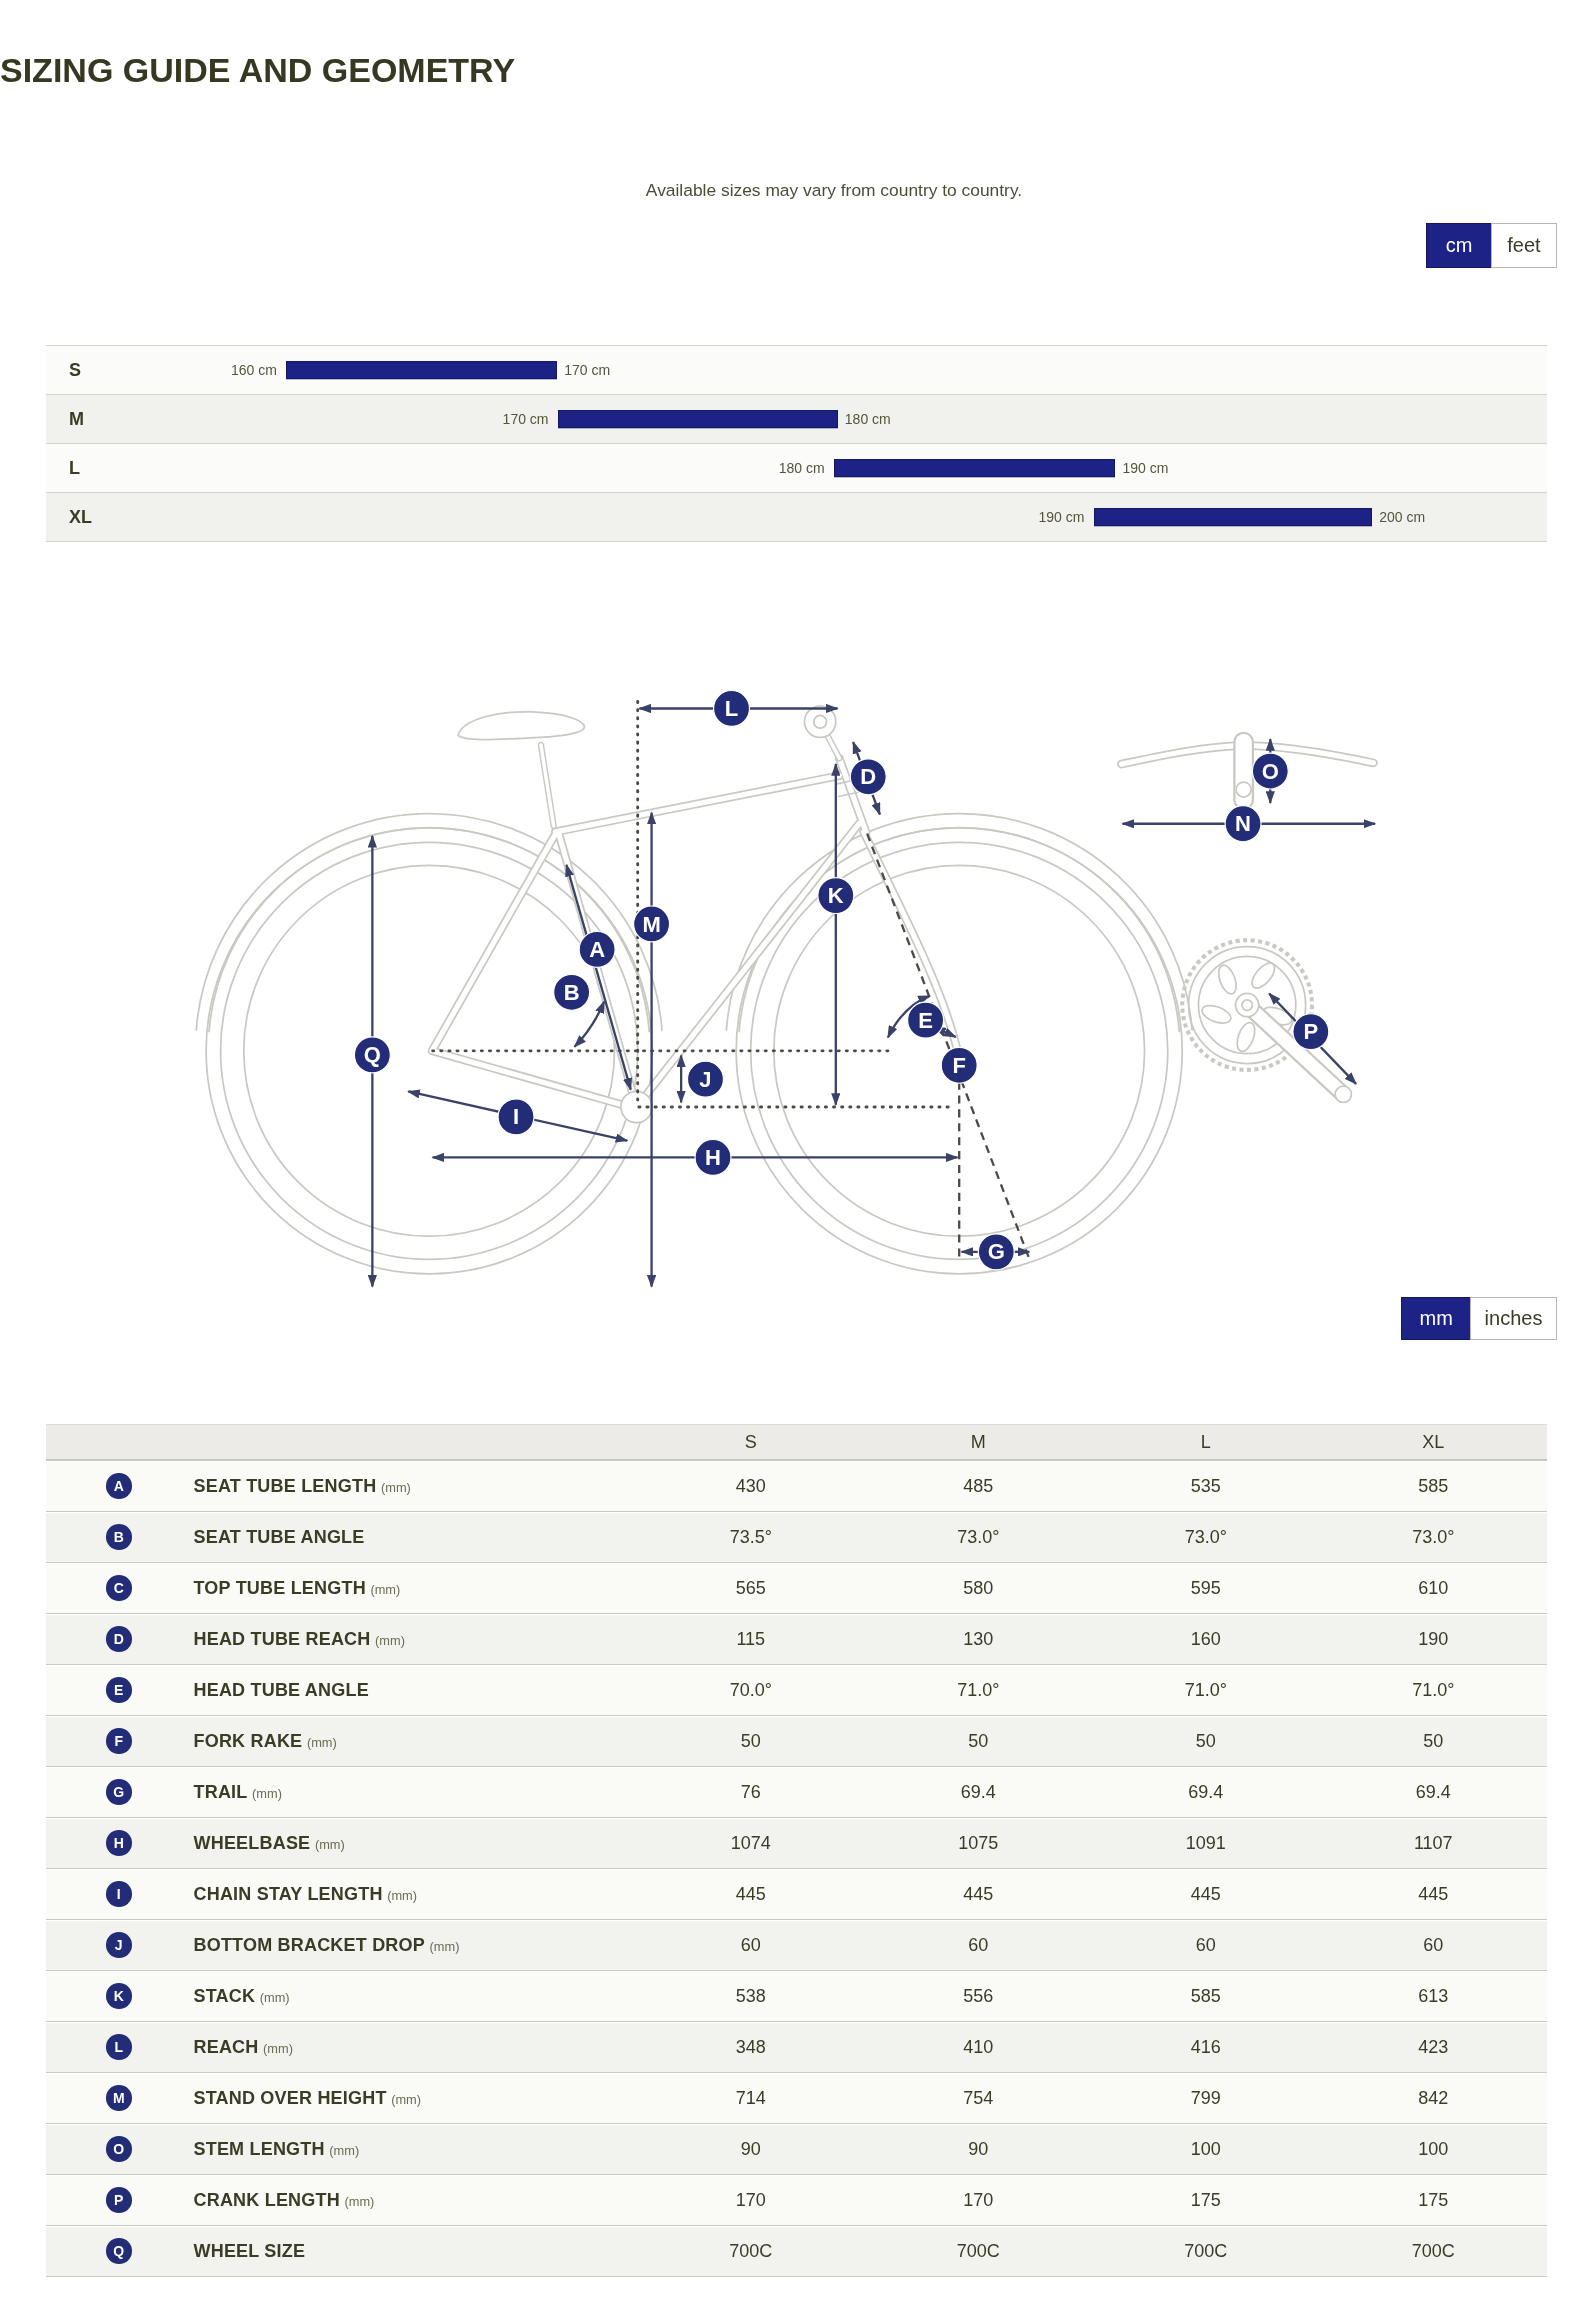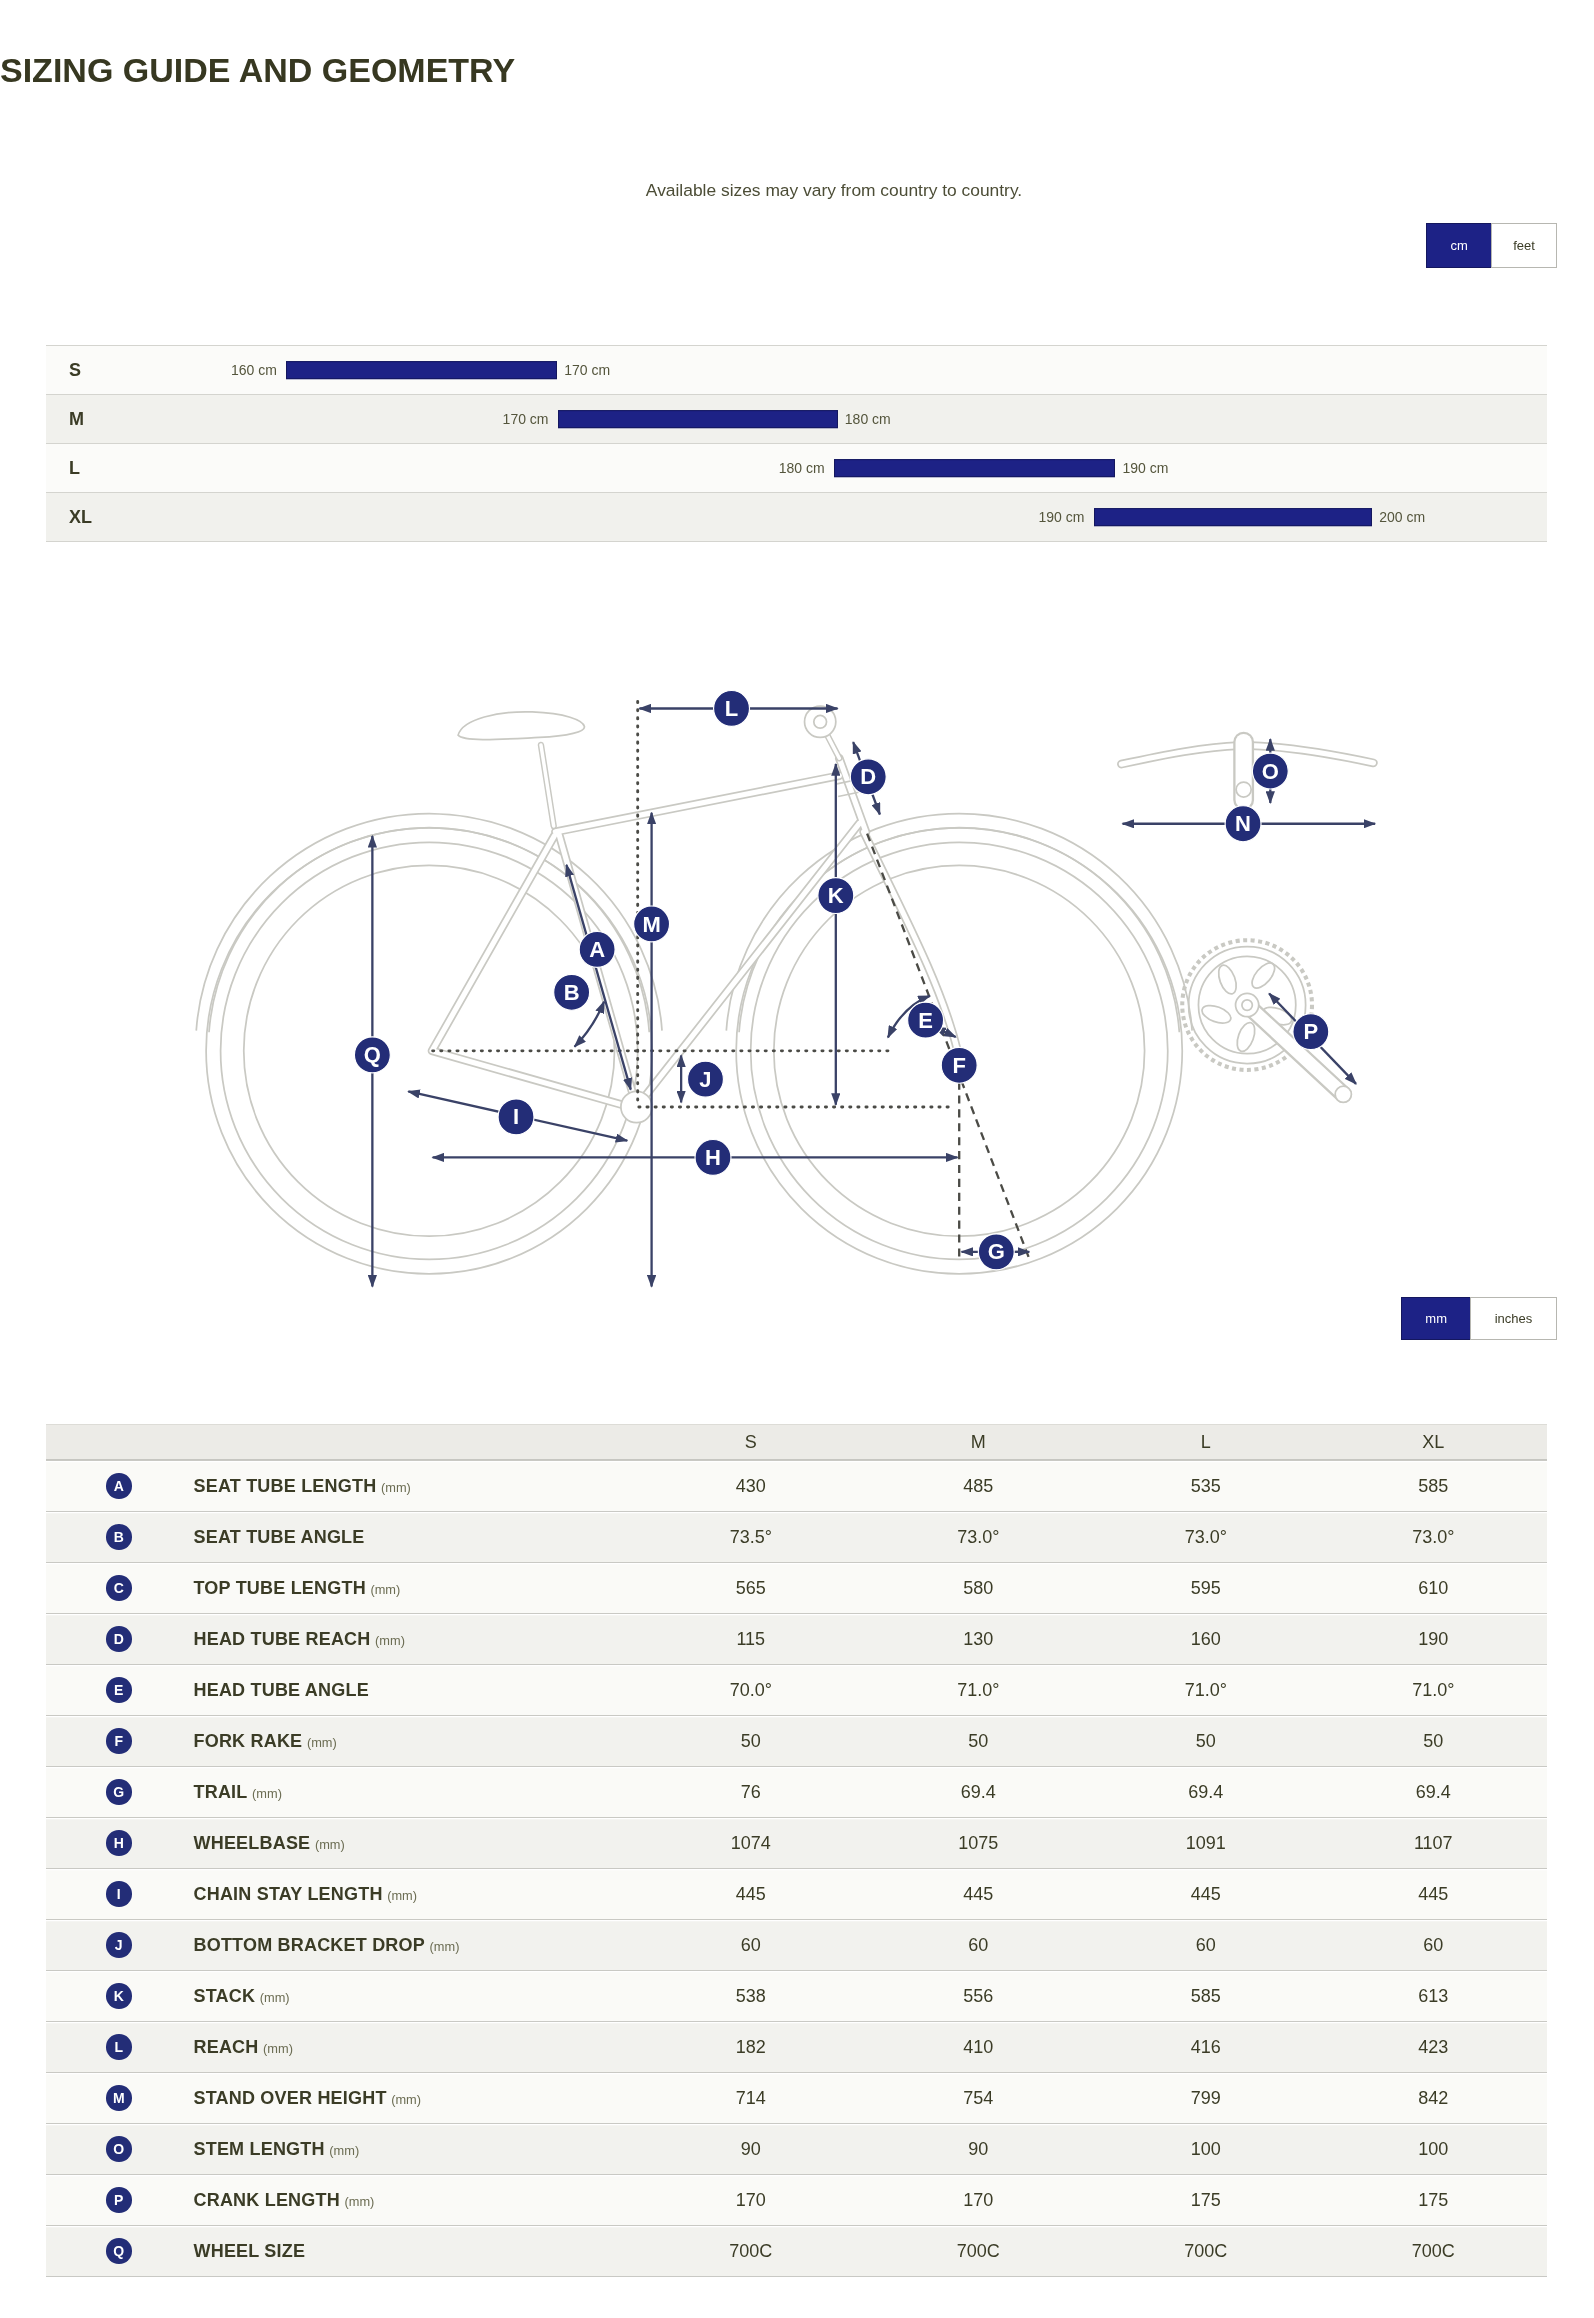--- a/index.html
+++ b/index.html
@@ -9,21 +9,21 @@
   
   .page-title{position:absolute;top:51px;left:0;width:100%;text-align:left;
     font-size:34px;font-weight:bold;letter-spacing:0px;color:#373821;}
   .page-sub{position:absolute;left:0;width:100%;text-align:center;font-size:17.4px;color:#4c4d36;}
   .page-sub.l1{top:144px;}
   .page-sub.l2{top:180px;padding-left:37px;}
 
   
   .toggle{position:absolute;display:flex;}
   .toggle .seg{display:flex;align-items:center;justify-content:center;
-    font-size:13px;background:#ffffff;color:#3b3c26;border:1.2px solid #b7b7b1;cursor:pointer;}
+    font-size:20px;background:#ffffff;color:#3b3c26;border:1.2px solid #b7b7b1;cursor:pointer;}
   .toggle .seg + .seg{margin-left:-1.2px;}
   .toggle .seg.active{background:#1d2286;border-color:#14175e;color:#ffffff;}
   #toggle-height{top:223px;right:37px;height:45px;}
   #toggle-height .seg{width:64px;}
   #toggle-geometry{top:1297px;right:37px;height:43px;}
   #toggle-geometry .seg.seg-mm{width:68px;}
   #toggle-geometry .seg.seg-in{width:85px;}
 
   
   .size-rows{position:absolute;top:345px;left:46px;width:1501px;}
@@ -359,21 +359,21 @@
       <div class="t-badge">K</div>
       <div class="t-label"><span>STACK</span><span class="unit">(mm)</span></div>
       <div class="t-val">538</div>
       <div class="t-val">556</div>
       <div class="t-val">585</div>
       <div class="t-val">613</div>
     </div>
     <div class="t-row">
       <div class="t-badge">L</div>
       <div class="t-label"><span>REACH</span><span class="unit">(mm)</span></div>
-      <div class="t-val">182</div>
+      <div class="t-val">348</div>
       <div class="t-val">410</div>
       <div class="t-val">416</div>
       <div class="t-val">423</div>
     </div>
     <div class="t-row">
       <div class="t-badge">M</div>
       <div class="t-label"><span>STAND OVER HEIGHT</span><span class="unit">(mm)</span></div>
       <div class="t-val">714</div>
       <div class="t-val">754</div>
       <div class="t-val">799</div>

